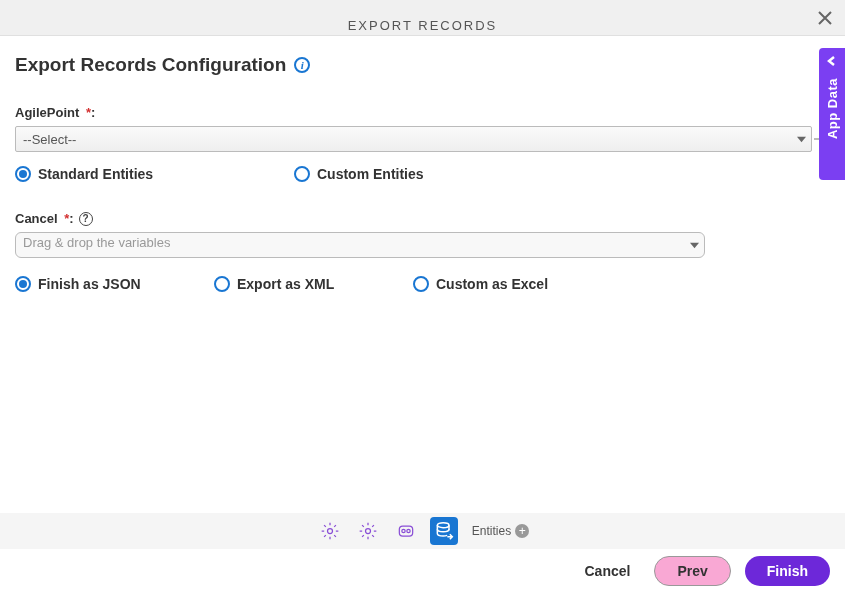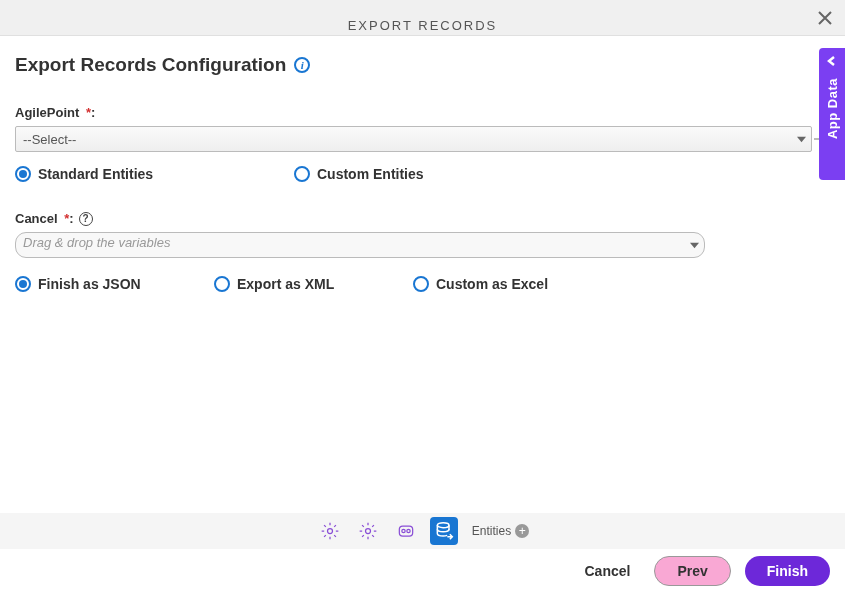--- a/index.html
+++ b/index.html
@@ -193,25 +193,24 @@
       color: #333;
     }
     .entity-input {
       width: 690px;
       height: 26px;
       border: 1px solid #bbb;
       background: #f8f8f8;
       color: #999;
       padding: 0 28px 6px 7px;
       font-size: 13px;
-      border-radius: 11px;
+      border-radius: 6px;
       display: flex;
       align-items: center;
       position: relative;
-      font-style: italic;
     }
     .entity-wrapper {
       position: relative;
       width: 690px;
     }
     .bottom-toolbar {
       position: absolute;
       bottom: 44px;
       left: 0;
       right: 0;

